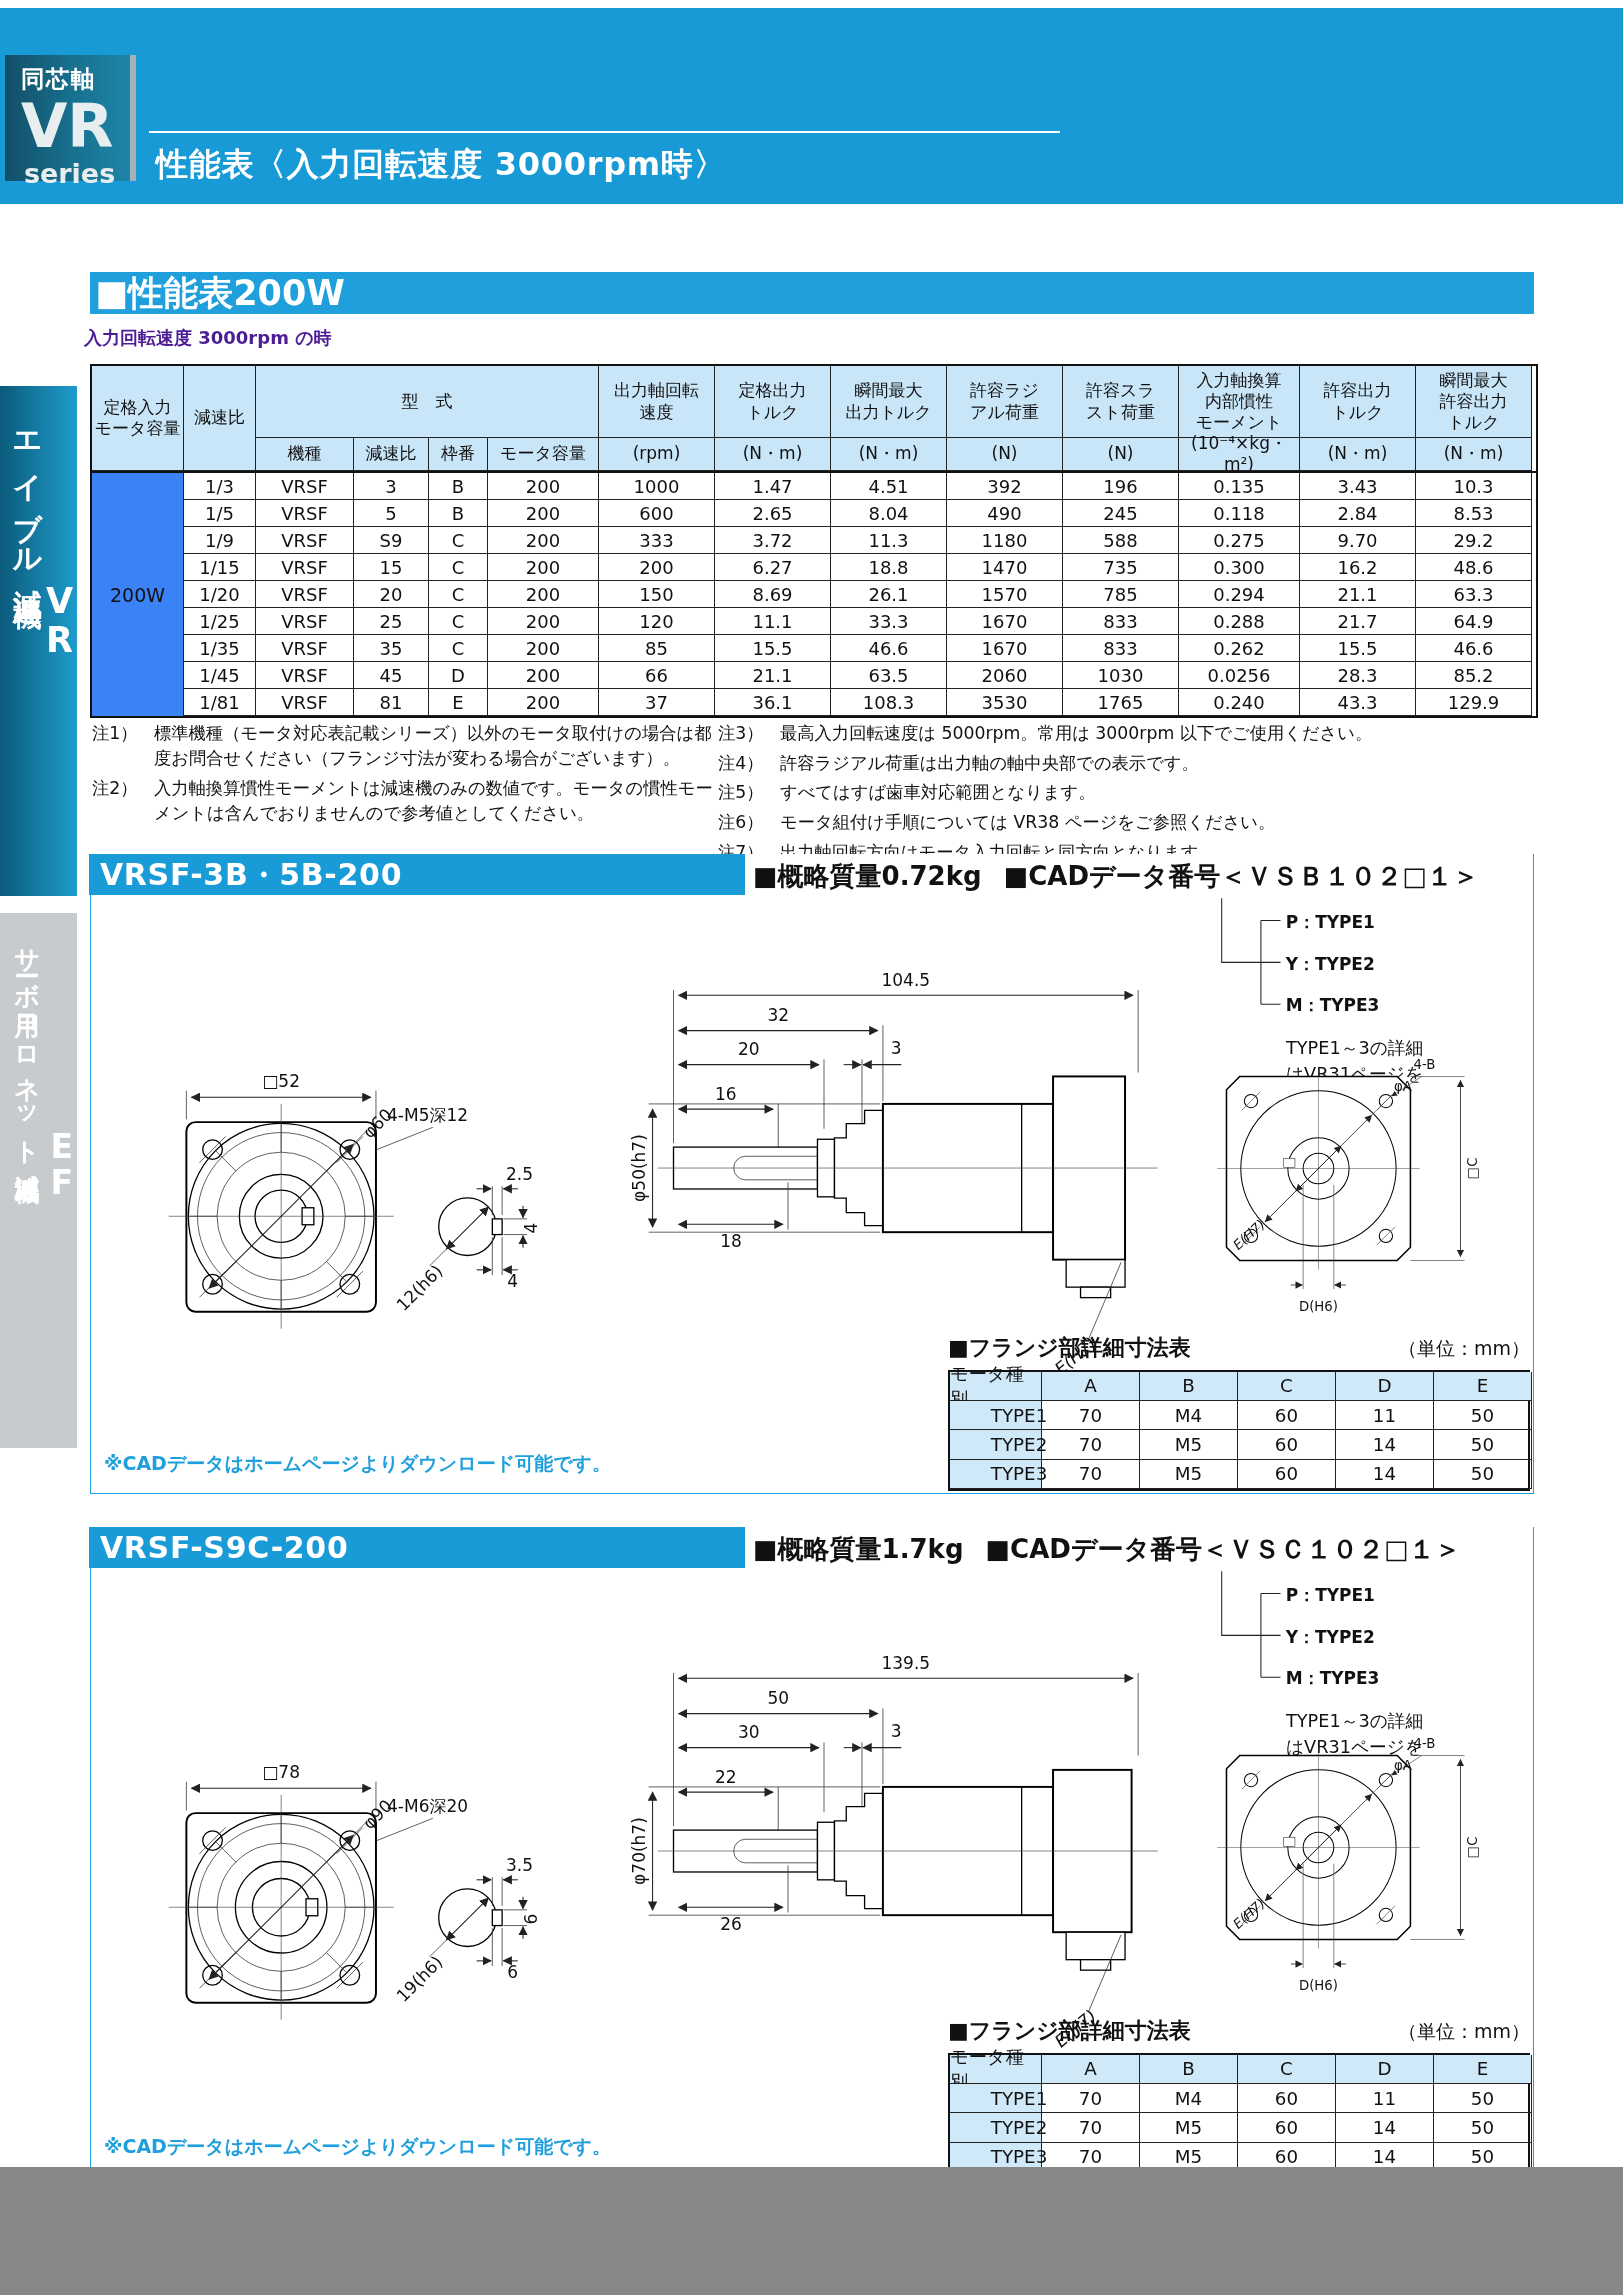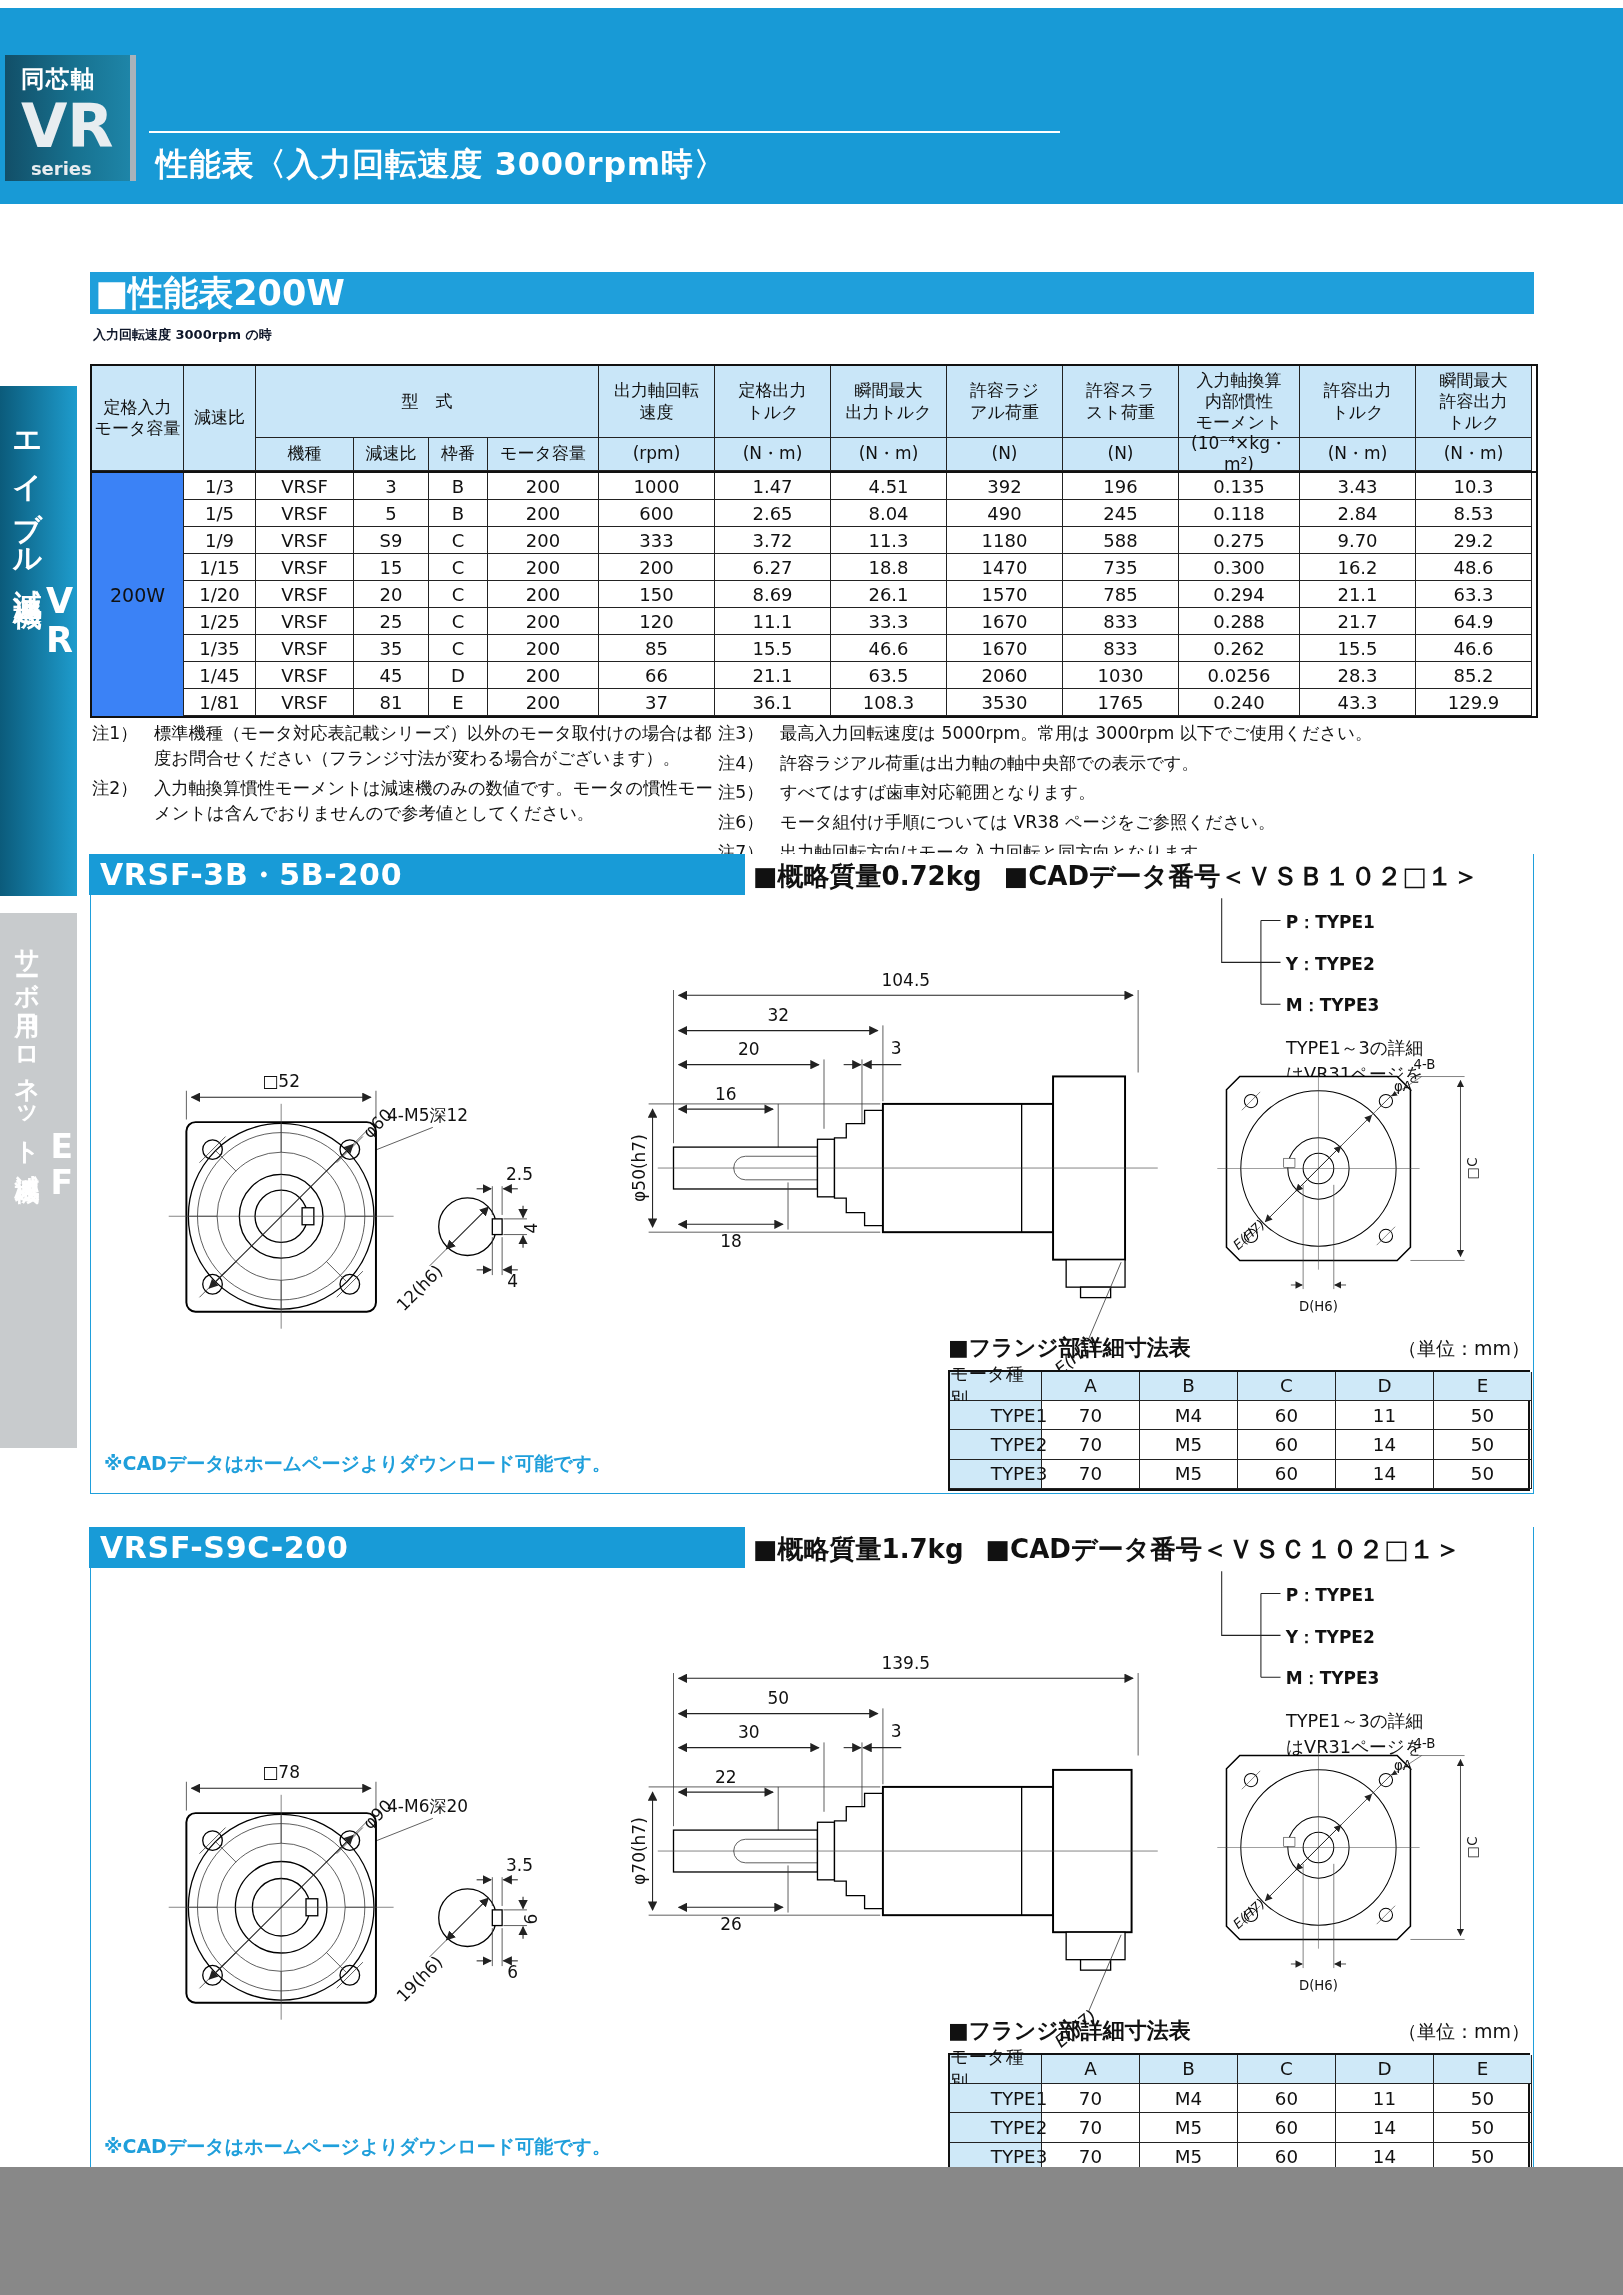--- a/index.html
+++ b/index.html
@@ -6,40 +6,40 @@
   body{font-family:"DejaVu Sans","Liberation Sans",sans-serif;background:#888;}
   #page{position:relative;width:1623px;height:2167px;background:#fff;overflow:hidden;}
 
   
   .hdr-band{position:absolute;left:0;top:7.9px;width:1623px;height:196px;background:#189AD6;}
   .hdr-box{position:absolute;left:5.2px;top:47px;width:131px;height:126px;
     background:linear-gradient(90deg,#124F68 0%,#17718F 55%,#1E85A8 100%);
     border-right:6.5px solid #A9B2BA;color:#fff;padding:7.9px 0 0 15.7px;box-sizing:border-box;}
   .hdr-box .b-top{font-size:23.6px;font-weight:bold;letter-spacing:1.3px;}
   .hdr-box .b-main{font-size:60px;font-weight:bold;color:#E8EDF0;line-height:1.05;display:inline-block;}
-  .hdr-box .b-sub{font-size:18px;font-weight:bold;color:#E8EDF0;display:inline-block;margin-left:10px;}
+  .hdr-box .b-sub{font-size:27px;font-weight:bold;color:#E8EDF0;display:inline-block;margin-left:3px;}
   .hdr-title1{position:absolute;left:156px;top:58px;color:#fff;font-size:42px;font-weight:bold;letter-spacing:1.3px;}
   .hdr-rule{position:absolute;left:149px;top:123px;width:911px;height:2.6px;background:#fff;}
   .hdr-title2{position:absolute;left:156px;top:135px;color:#fff;font-size:32px;font-weight:bold;letter-spacing:0.7px;}
 
   
   .tab1{position:absolute;left:0;top:386px;width:77px;height:510px;
     background:linear-gradient(90deg,#0B5B7B 0%,#1E9CCD 100%);}
   .tab2{position:absolute;left:0;top:913px;width:77px;height:535px;background:#C8CBCD;}
   .tab-vtext{position:absolute;left:7.9px;top:27.5px;writing-mode:vertical-rl;color:#fff;
     font-weight:bold;font-size:29px;letter-spacing:5.2px;}
   .tab2 .tab-vtext{font-size:25px;letter-spacing:2.6px;top:18.3px;left:10.5px;}
   .tab-code{position:absolute;right:3.9px;top:196px;color:#fff;font-weight:bold;font-size:35px;
     line-height:1.1;text-align:center;white-space:pre-line;}
   .tab2 .tab-code{top:216px;font-size:33px;color:#fff;}
 
   
   .perf-band{position:absolute;left:90px;top:272px;width:1444px;height:42px;background:#1F9FDB;
     color:#fff;font-size:35px;font-weight:bold;line-height:42px;padding-left:5.2px;box-sizing:border-box;}
-  .perf-sub{position:absolute;left:93px;top:326px;font-size:13px;font-weight:bold;color:#0f172a;}
+  .perf-sub{position:absolute;left:84px;top:326px;font-size:18px;font-weight:bold;color:#4c1d95;}
 
   .ptable{position:absolute;left:90px;top:364px;width:1444px;border:2.6px solid #111;box-sizing:content-box;background:#fff;
     --pc:92px 72px 98px 75px 59px 111px 116px 116px 116px 116px 116px 121px 116px 116px;}
   .thead{display:grid;grid-template-columns:var(--pc);grid-template-rows:72px 33px;border-bottom:2.3px solid #111;}
   .thead>div{background:#C9E6F8;display:flex;align-items:center;justify-content:center;text-align:center;
     font-size:17px;color:#111;white-space:pre-line;border-right:1px solid #222;border-bottom:1px solid #222;line-height:1.25;}
   .h-cap{grid-column:1;grid-row:1/3}.h-ratio{grid-column:2;grid-row:1/3}
   .h-model{grid-column:3/7;grid-row:1;font-size:19.6px;}
   .r2{grid-row:2;}
   .u-inertia{font-size:13.7px;}

